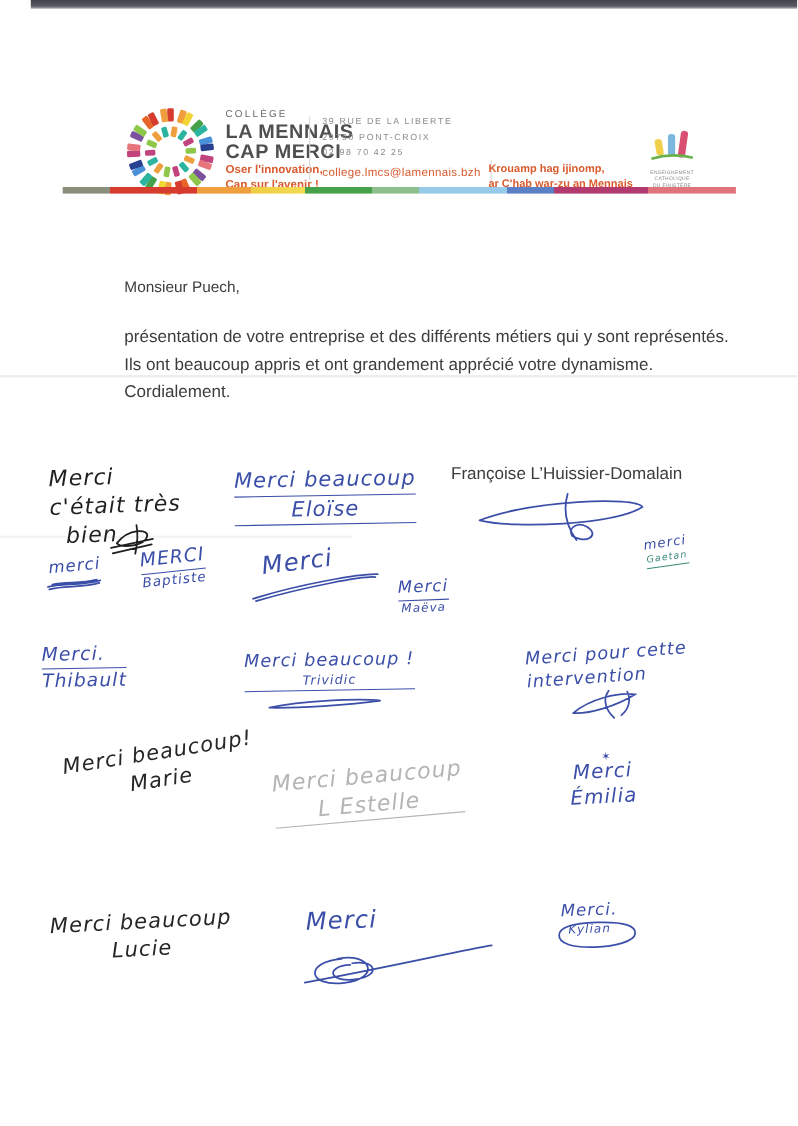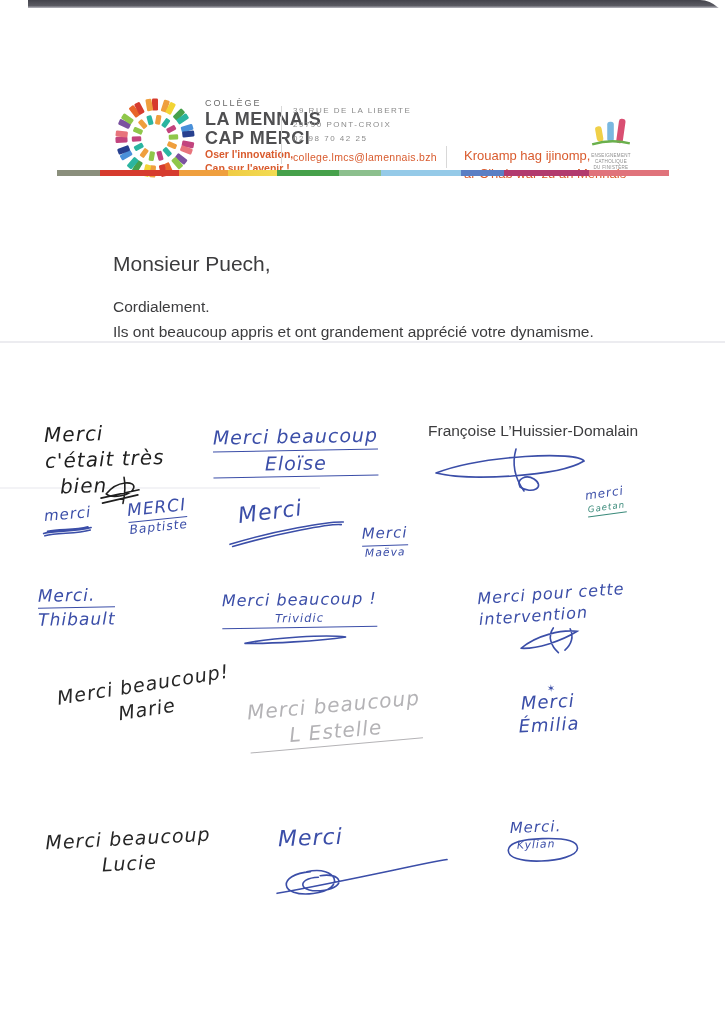--- a/index.html
+++ b/index.html
@@ -1,51 +1,51 @@
 <!DOCTYPE html>
 <html><head>
 <meta charset="utf-8">
 <style>
   html,body{margin:0;padding:0;background:#ffffff;}
   #page{
     position:relative; width:725px; height:1024px; overflow:hidden;
-    background:#ffffff; font-family:"Liberation Sans", sans-serif;border-radius:25px;
+    background:#ffffff; font-family:"Liberation Sans", sans-serif;
   }
   
   .scan-top{position:absolute;left:28px;top:0;width:697px;height:8px;
     background:linear-gradient(180deg,#43434b 0%,#5a5a62 70%,#b9b9c0 100%);}
   .scan-line{position:absolute;height:2px;background:#e2e2e8;opacity:.65;}
   
   .logo-burst{position:absolute;left:112px;top:95px;}
   .name-block{position:absolute;left:205px;top:99px;line-height:1.05;}
   .college-label{font-size:9px;letter-spacing:2px;color:#6a6a6a;margin-bottom:2px;}
   .college-name{font-size:18px;font-weight:700;color:#4f4f51;letter-spacing:.5px;}
   .tagline{position:absolute;left:205px;top:148px;font-size:10.5px;font-weight:700;color:#d95b2e;line-height:1.3;}
   .vdiv{position:absolute;width:1px;background:#d8d8d8;}
   .addr-block{position:absolute;left:293px;top:104px;font-size:8px;letter-spacing:1.5px;color:#8b8b8b;line-height:1.75;}
   .email{position:absolute;left:293px;top:151px;font-size:10.5px;color:#d95b2e;letter-spacing:.3px;text-align:center;}
-  .breton{position:absolute;left:464px;top:147px;font-size:13px;font-weight:400;color:#d95b2e;line-height:1.4;}
+  .breton{position:absolute;left:444px;top:147px;font-size:10px;font-weight:700;color:#d95b2e;line-height:1.4;}
   .partner{position:absolute;left:576px;top:117px;width:70px;text-align:center;}
   .partner-text{font-size:4.5px;color:#8b8b8b;letter-spacing:.3px;line-height:1.3;}
   .stripe{position:absolute;left:57px;top:170px;width:612px;height:6px;
     background:linear-gradient(90deg,
       #8a8f7c 0%,#8a8f7c 7%,
       #d63b2e 7%,#d63b2e 20%,
       #ef9f3e 20%,#ef9f3e 28%,
       #f0cc45 28%,#f2dc52 36%,
       #46a14b 36%,#46a14b 46%,
       #8cbf8d 46%,#8cbf8d 53%,
       #95cae8 53%,#95cae8 66%,
       #5b7fc4 66%,#5b7fc4 73%,
       #b23a6e 73%,#b23a6e 87%,
       #e0737b 87%,#e0737b 100%);}
   
-  .salutation{position:absolute;left:113px;top:252px;font-size:21px;color:#3c3c3e;}
+  .salutation{position:absolute;left:113px;top:252px;font-size:14px;color:#3c3c3e;}
   .body-text{position:absolute;left:113px;top:295px;font-size:15.5px;color:#3c3c3e;line-height:24.8px;}
-  .signer{position:absolute;left:428px;top:419px;font-size:15.5px;color:#3c3c3e;line-height:24px;}
+  .signer{position:absolute;left:410px;top:419px;font-size:15.5px;color:#3c3c3e;line-height:24px;}
   .signer-sig{position:absolute;left:428px;top:447px;overflow:visible;}
   .signer-sig path{fill:none;stroke:#3b4ea8;stroke-width:1.6;stroke-linecap:round;}
   
   .sig{position:absolute;font-family:"DejaVu Sans",sans-serif;font-style:italic;
     letter-spacing:1px;line-height:1.3;white-space:nowrap;}
   .sig-line.u{border-bottom:1.6px solid currentColor;padding-bottom:1px;}
   .sig-line.nm{font-size:.72em;}
   .fl{position:absolute;overflow:visible;}
   .fl path{fill:none;stroke:currentColor;stroke-width:1.6;stroke-linecap:round;vector-effect:non-scaling-stroke;}
   .star{position:absolute;top:-8px;left:30px;font-size:10px;font-style:normal;}
@@ -140,22 +140,23 @@
       <div>ENSEIGNEMENT</div>
       <div>CATHOLIQUE</div>
       <div>DU FINISTÈRE</div>
     </div>
   </div>
 
   <div class="stripe"></div>
 
   <div class="salutation">Monsieur Puech,</div>
   <div class="body-text">
+    <div>présentation de votre entreprise et des différents métiers qui y sont représentés.</div>
+    <div>Ils ont beaucoup appris et ont grandement apprécié votre dynamisme.</div>
     <div>Cordialement.</div>
-    <div>Ils ont beaucoup appris et ont grandement apprécié votre dynamisme.</div>
   </div>
 
   <div class="signer">
     <div>Françoise L’Huissier-Domalain</div>
   </div>
   <svg class="signer-sig" width="170" height="52" viewBox="0 0 170 52">
     <path d="M8 26 C 55 8 150 4 156 14 C 130 30 40 34 8 26"></path>
     <path d="M88 2 C 84 16 86 30 96 44"></path>
     <path d="M92 40 c 12 8 26 0 14 -8 c -8 -5 -18 0 -14 8"></path>
   </svg>

